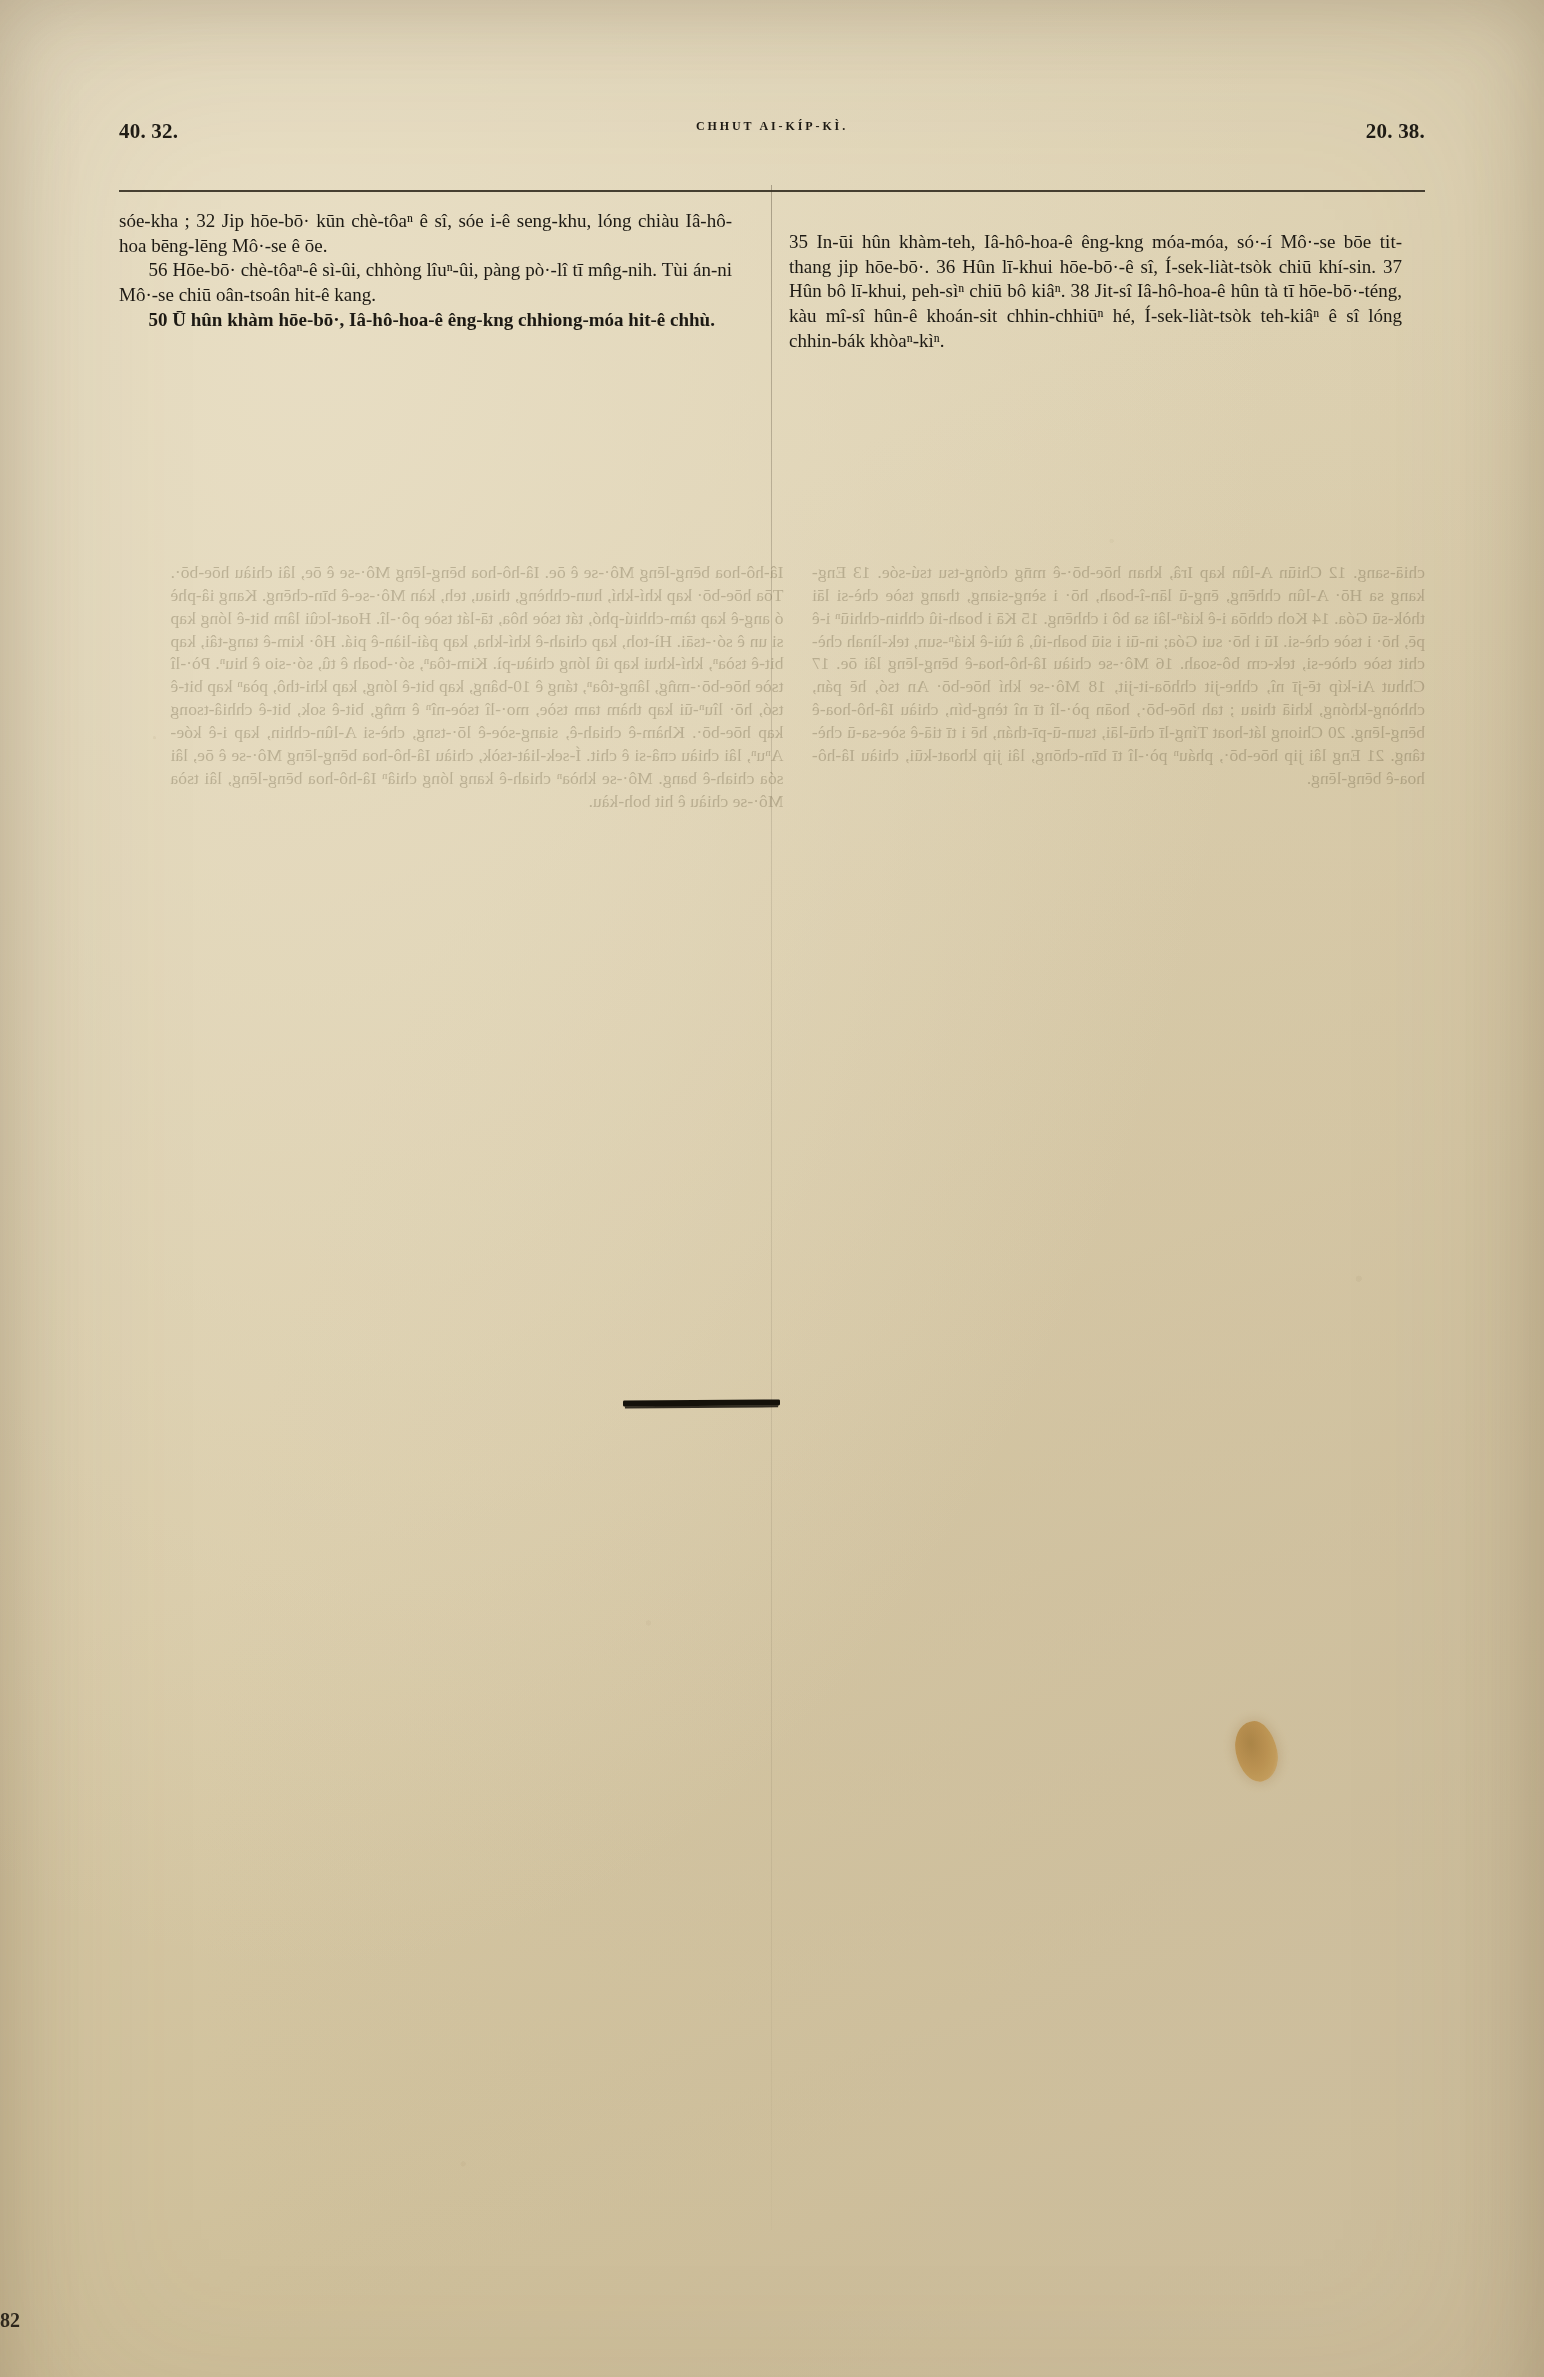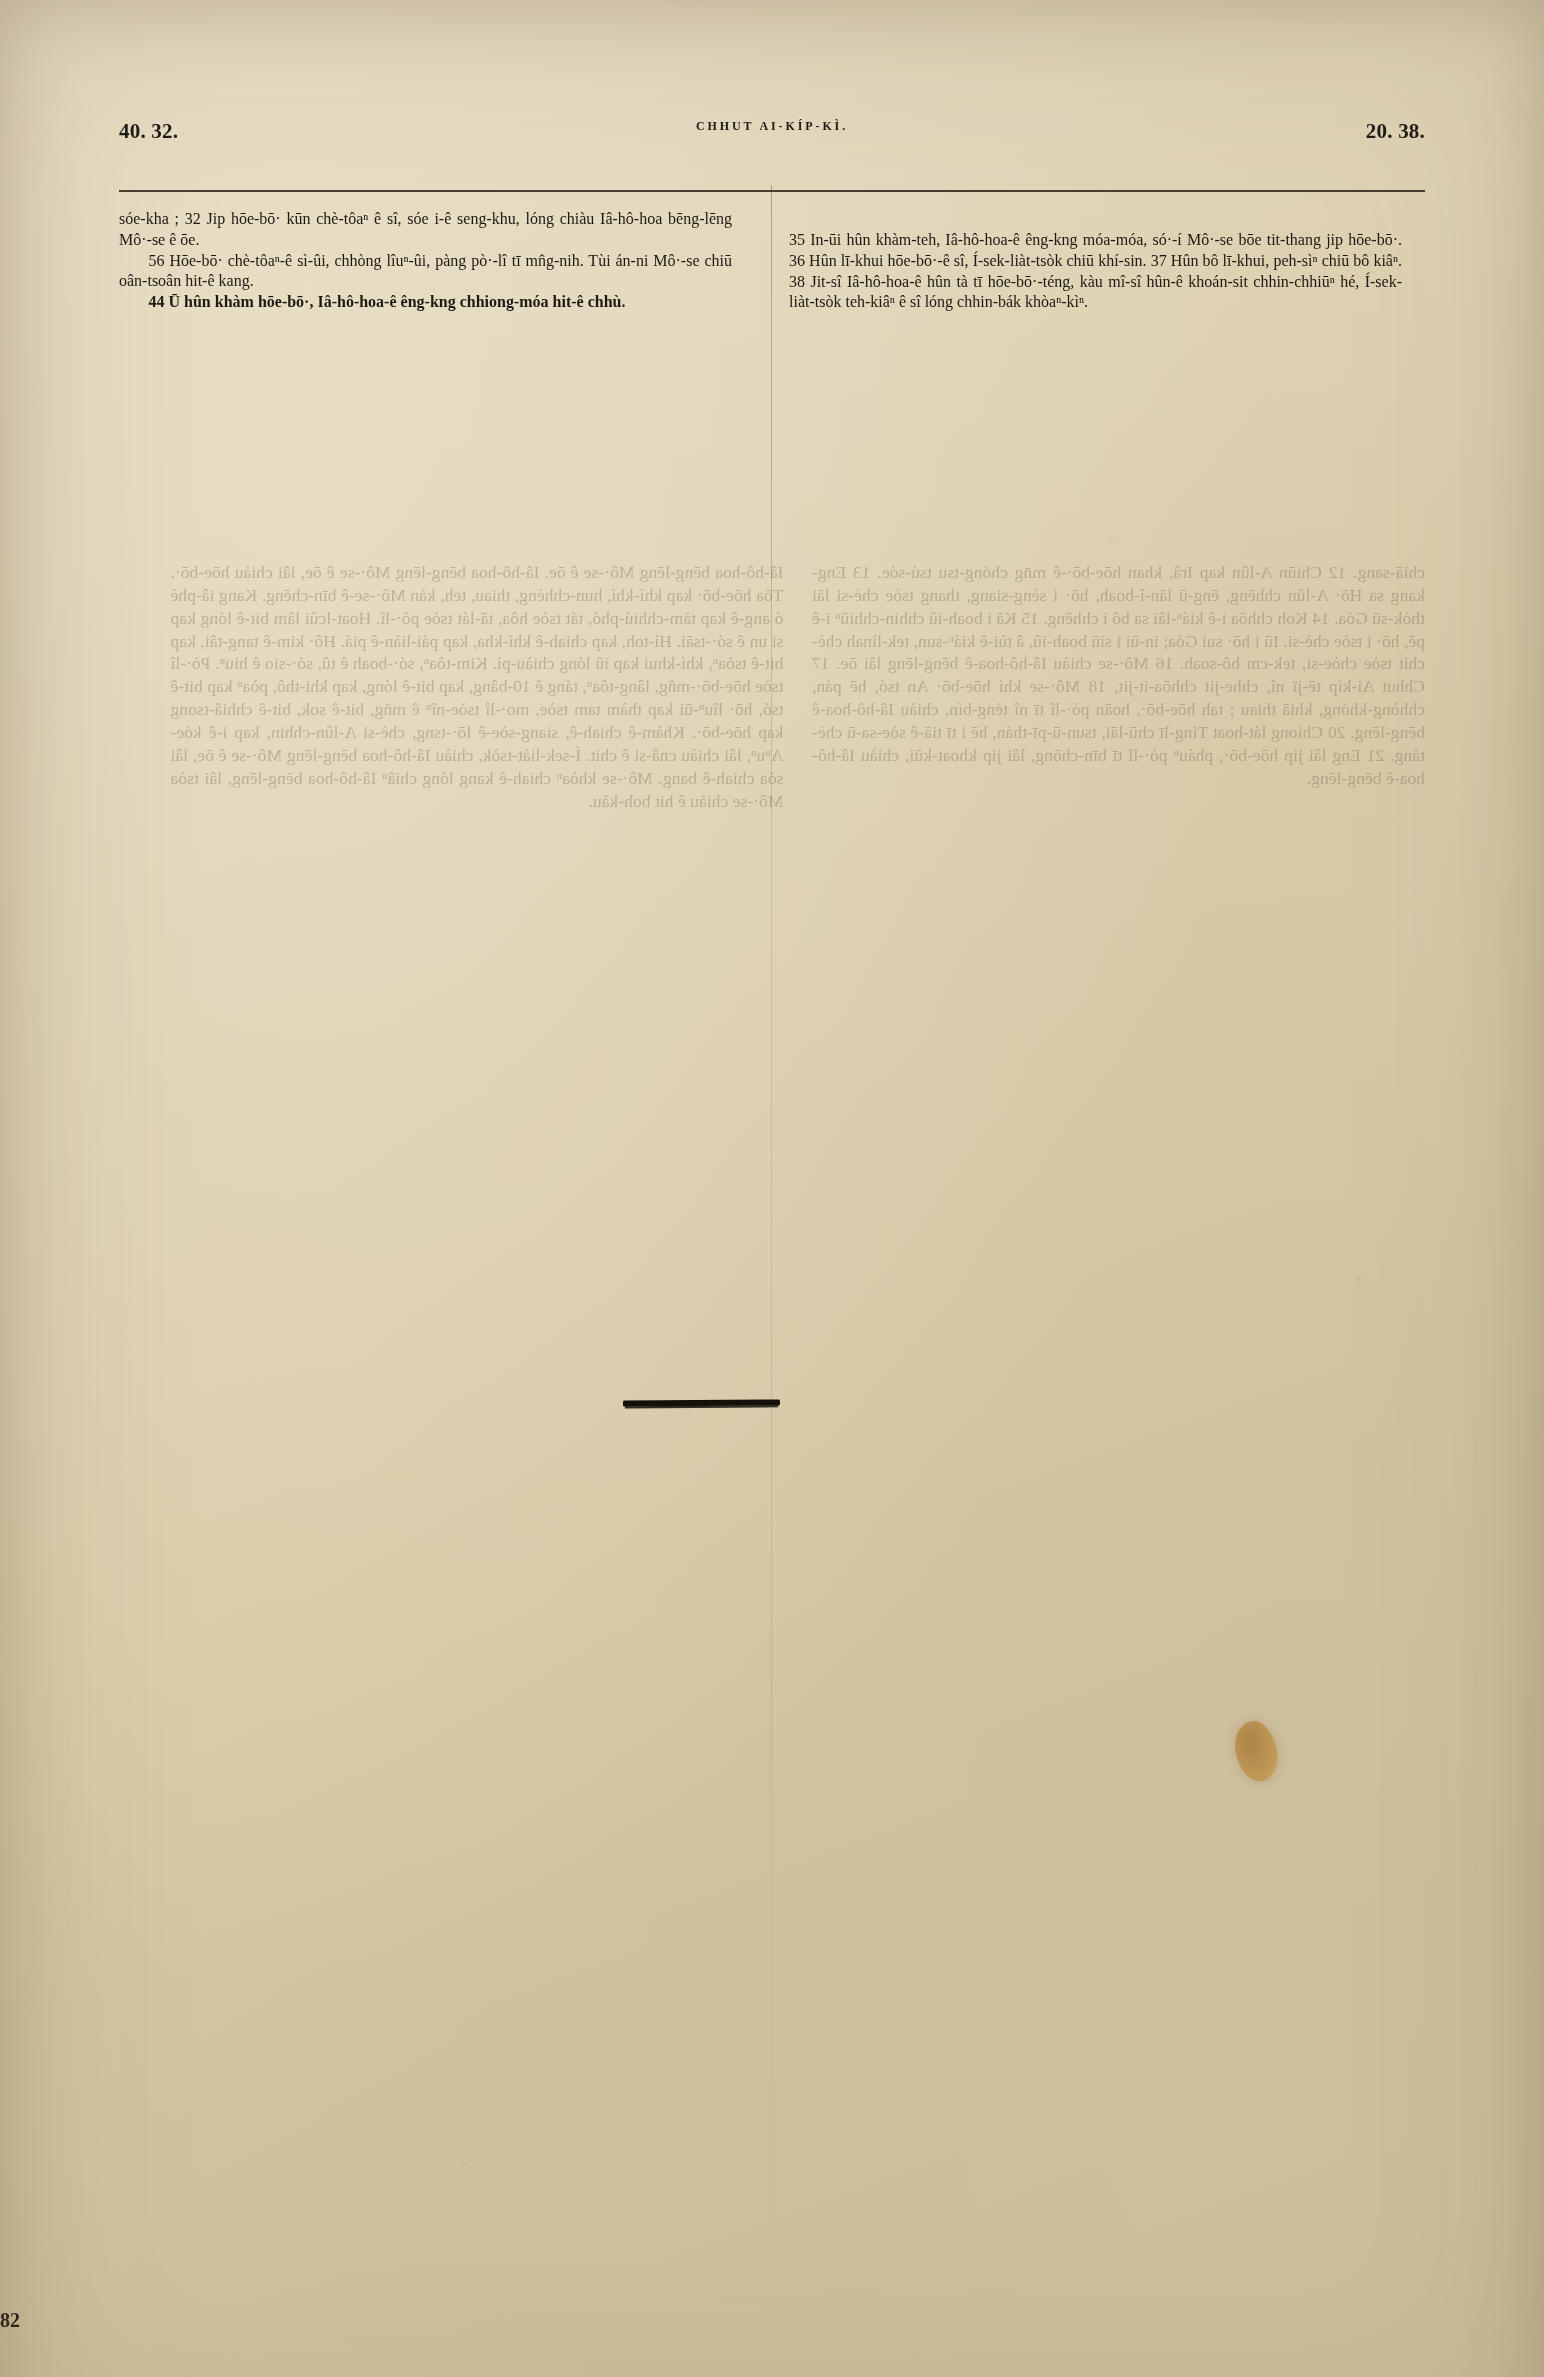--- a/index.html
+++ b/index.html
@@ -82,21 +82,21 @@
   .columns {
     position: absolute;
     left: 119px;
     right: 119px;
     top: 209px;
     display: flex;
     gap: 0;
   }
   .col {
     width: 613px;
-    font-size: 16px;
+    font-size: 19px;
     line-height: 1.30;
     text-align: justify;
     hyphens: none;
   }
   .col.left { padding-right: 28.5px; }
   .col.right { padding-left: 28.5px; margin-top: 21px; }
   .col-divider {
     position: absolute;
     left: 771px;
     top: 185px;
@@ -192,21 +192,21 @@
 
   <div class="bleed">
     <div class="bcol">chiā-sang. 12 Chiūn A-lûn kap Irâ, khan hōe-bō·-ê mn̄g chóng-tsu tsú-sóe. 13 Eng-kang sa Hō· A-lûn chhēng, ēng-ū lān-î-boah, hō· i sèng-siang, thang tsòe chè-si lāi thòk-sū Góa. 14 Koh chhōa i-ê kiáⁿ-lâi sa bô i chhēng. 15 Kā i boah-iû chhin-chhiūⁿ i-ê pē, hō· i tsòe chè-si. Iū i hō· sui Góa; in-ūi i siū boah-iû, â tùi-ê kiáⁿ-sun, tek-lìnah chè-chit tsòe chòe-si, tek-cm bô-soah. 16 Mô·-se chiàu Iâ-hô-hoa-ê bēng-lēng lâi ōe. 17 Chhut Ai-kíp tē-jī nî, chhe-jit chhōa-it-jit, 18 Mô·-se khí hōe-bō· An tsó, hē pán, chhòng-khóng, khiā thiau ; tah hōe-bō·, hoān pò·-lî tī nî tèng-bín, chiàu Iâ-hô-hoa-ê bēng-lēng. 20 Chiong lát-hoat Tíng-lī chū-lāi, tsun-ū-pī-thán, hē i tī tiā-ê sòe-sa-ū chè-tâng. 21 Eng lâi jip hōe-bō·, pháuⁿ pò·-lî tī bīn-chōng, lâi jip khoat-kūi, chiàu Iâ-hô-hoa-ê bēng-lēng.</div>
     <div class="bcol">Iâ-hô-hoa bēng-lēng Mô·-se ê ōe. Iâ-hô-hoa bēng-lēng Mô·-se ê ōe, lâi chiàu hōe-bō·. Tōa hōe-bō· kap khí-khí, hun-chhèng, thiau, teh, kàn Mô·-se-ê bīn-chēng. Kang iâ-phè ó ang-ê kap tàm-chhiú-phó, tát tsòe hôa, tā-lát tsòe pô·-lî. Hoat-lcûi lâm bit-ê lóng kap si un ê só·-tsāi. Hì-toh, kap chiah-ê khí-kha, kap pái-liàn-ê piá. Hô· kim-ê tang-tâi, kap bit-ê tsòaⁿ, khí-khui kap iû lóng chiàu-pì. Kim-tôaⁿ, só·-boah ê tû, só·-sio ê hiuⁿ. Pò·-lî tsòe hōe-bō·-mn̂g, lâng-tôaⁿ, táng ê 10-bâng, kap bit-ê lóng, kap khi-thô, pòaⁿ kap bit-ê tsó, hō· lîuⁿ-ūi kap thàm tam tsòe, mo·-lî tsòe-nîⁿ ê mn̂g, bit-ê sok, bit-ê chhiâ-tsong kap hōe-bō·. Khàm-ê chiah-ê, siang-sòe-ê lō·-tsng, chè-si A-lûn-chhin, kap i-ê kóe-Aⁿuⁿ, lâi chiàu cnâ-si ê chit. Í-sek-liàt-tsòk, chiàu Iâ-hô-hoa bēng-lēng Mô·-se ê ōe, lâi sóa chiah-ê bang. Mô·-se khòaⁿ chiah-ê kang lóng chiâⁿ Iâ-hô-hoa bēng-lēng, lâi tsòa Mô·-se chiàu ê hit boh-kàu.</div>
   </div>
 
   <div class="columns">
     <div class="col left">
       <p class="para">sóe-kha ;  32 Jip hōe-bō· kūn chè-tôaⁿ ê sî, sóe i-ê seng-khu, lóng chiàu Iâ-hô-hoa bēng-lēng Mô·-se ê ōe.</p>
       <p class="indent">56 Hōe-bō· chè-tôaⁿ-ê sì-ûi, chhòng lîuⁿ-ûi, pàng pò·-lî tī mn̂g-nih.  Tùi án-ni Mô·-se chiū oân-tsoân hit-ê kang.</p>
-      <p class="indent heavy">44 Ū hûn khàm hōe-bō·, Iâ-hô-hoa-ê êng-kng chhiong-móa hit-ê chhù.</p>
+      <p class="indent heavy">50 Ū hûn khàm hōe-bō·, Iâ-hô-hoa-ê êng-kng chhiong-móa hit-ê chhù.</p>
     </div>
     <div class="col right">
       <p class="para">35 In-ūi hûn khàm-teh, Iâ-hô-hoa-ê êng-kng móa-móa, só·-í Mô·-se bōe tit-thang jip hōe-bō·.  36 Hûn lī-khui hōe-bō·-ê sî, Í-sek-liàt-tsòk chiū khí-sin.  37 Hûn bô lī-khui, peh-sìⁿ chiū bô kiâⁿ.  38 Jit-sî Iâ-hô-hoa-ê hûn tà tī hōe-bō·-téng, kàu mî-sî hûn-ê khoán-sit chhin-chhiūⁿ hé, Í-sek-liàt-tsòk teh-kiâⁿ ê sî lóng chhin-bák khòaⁿ-kìⁿ.</p>
     </div>
   </div>
 
   <div class="ink-line"></div>
   <div class="stain"></div>
 
   <div class="pagenum">82</div>

